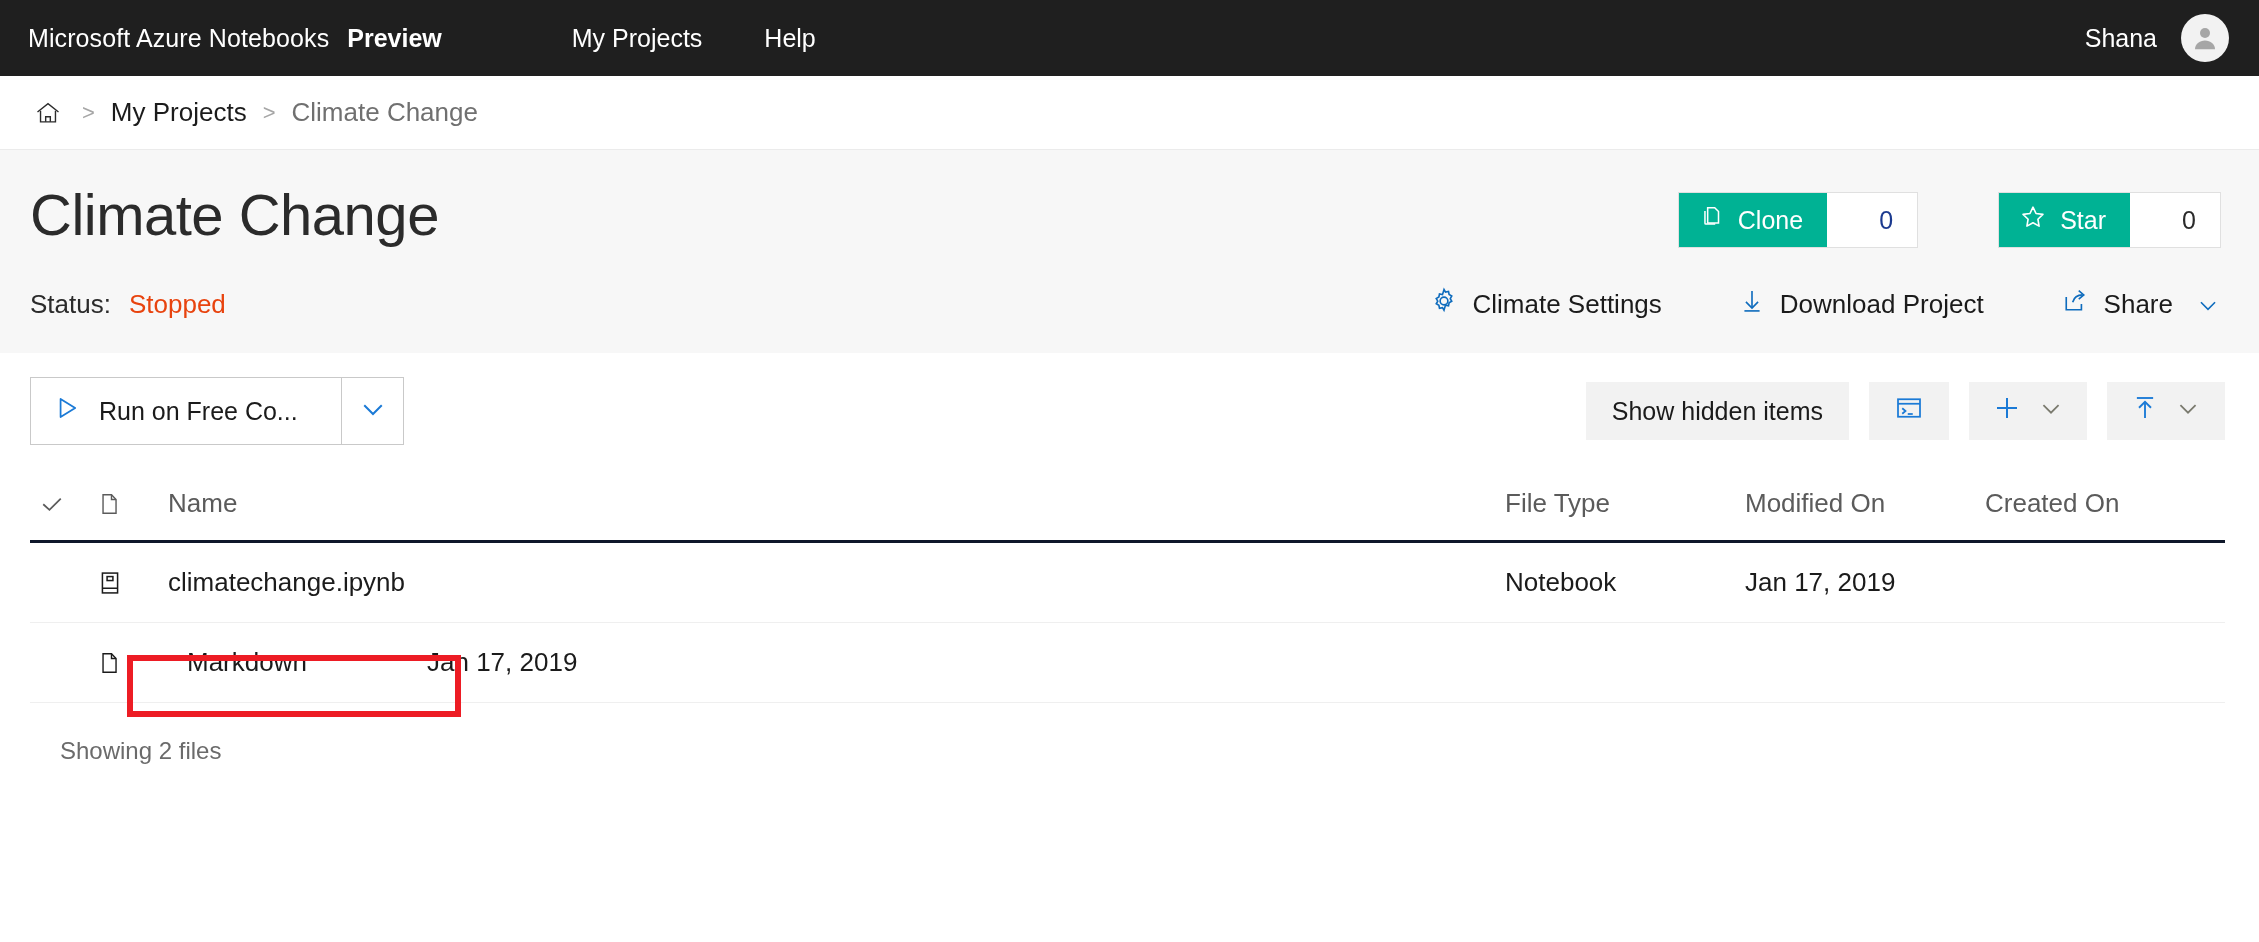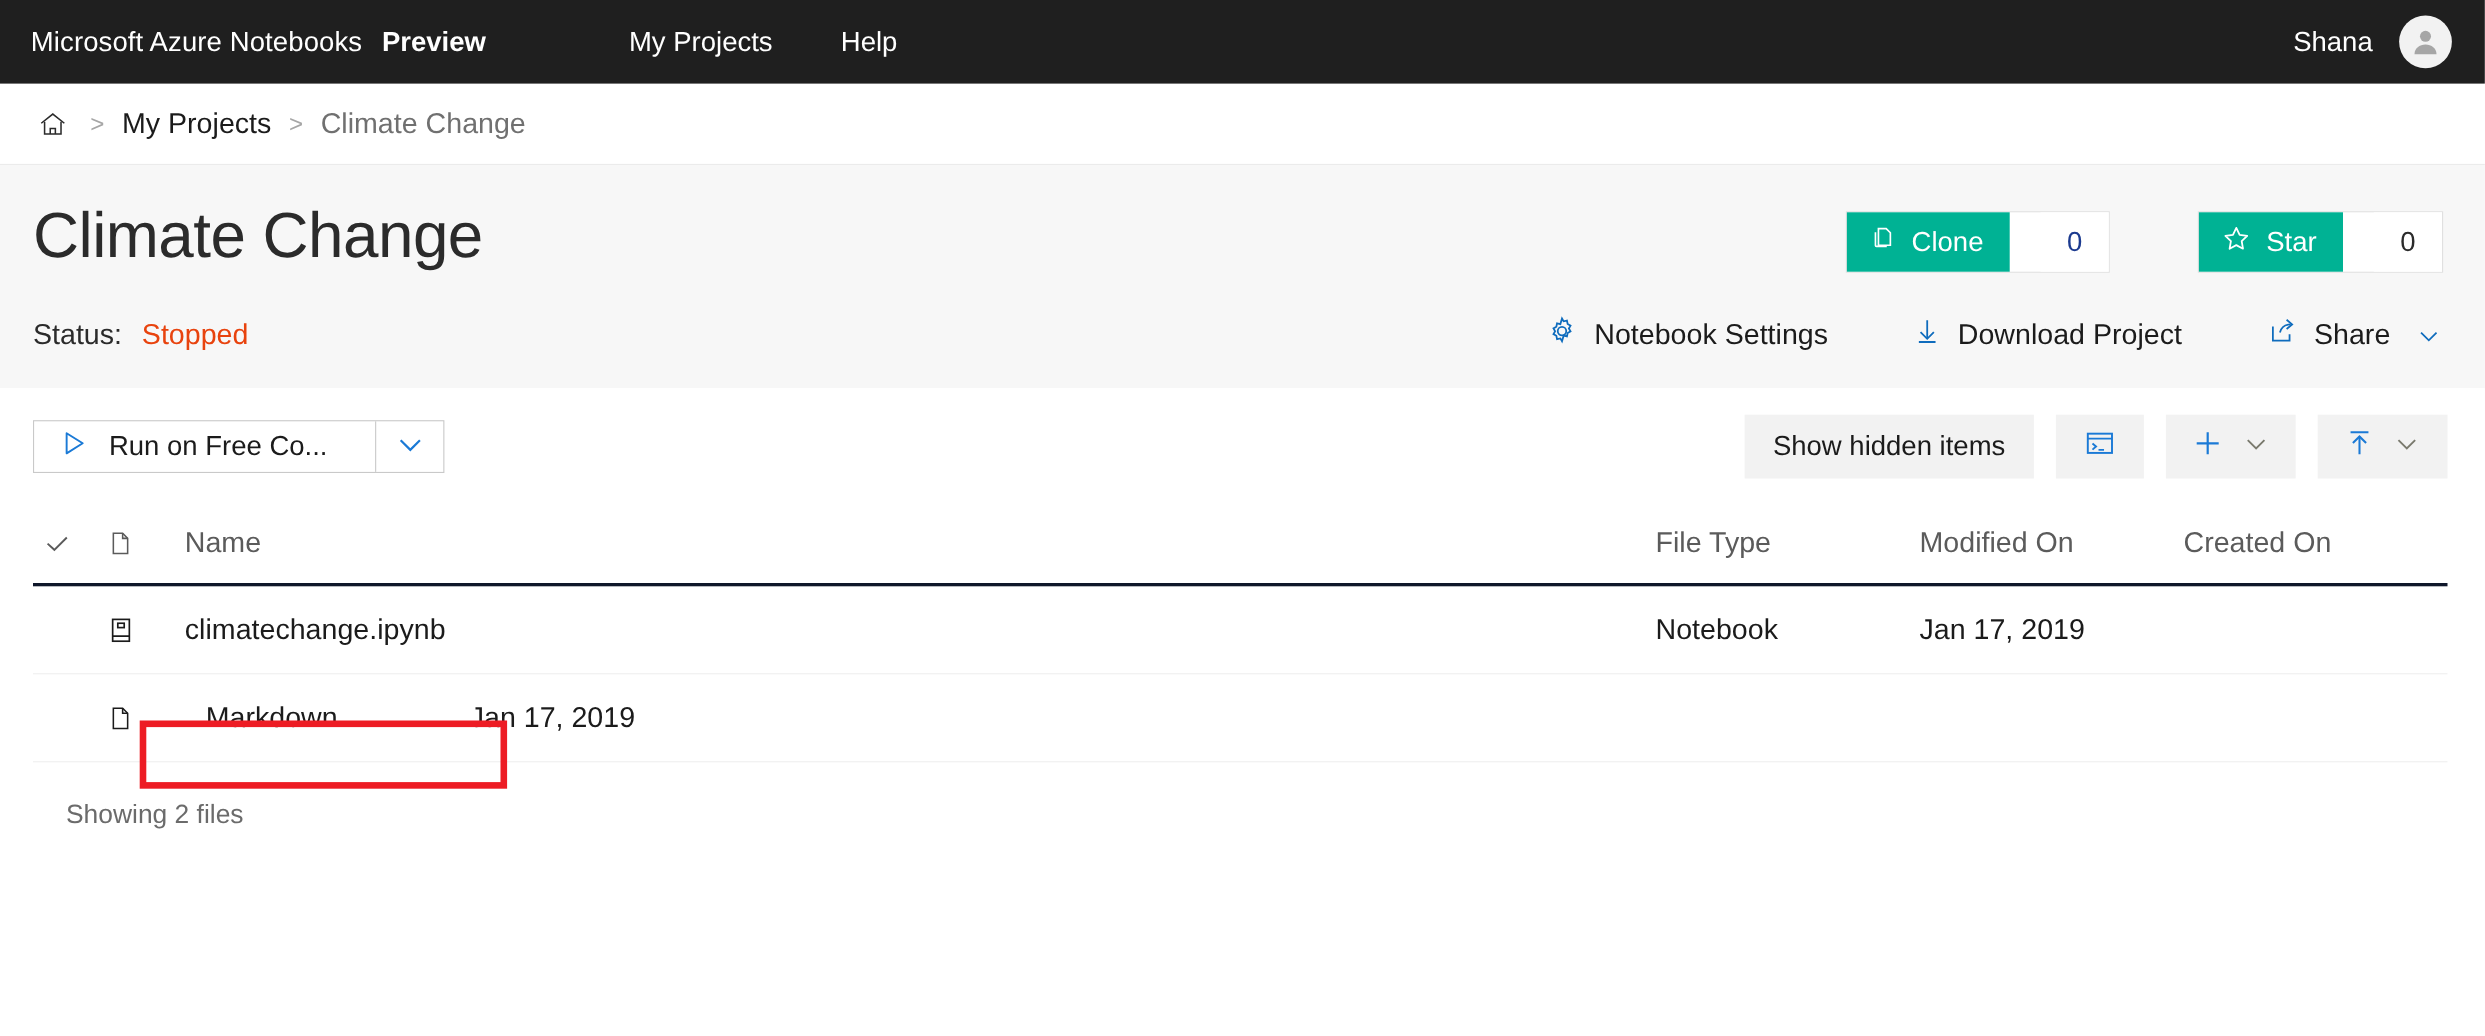--- a/index.html
+++ b/index.html
@@ -193,21 +193,21 @@
     display: flex;
     align-items: center;
     padding: 24px 34px 22px 30px;
     gap: 0;
     background: #ffffff;
   }
   .run-split {
     display: flex;
     align-items: stretch;
     border: 1px solid #c9c9c9;
-    height: 48px;
+    height: 68px;
     background: #ffffff;
   }
   .run-main {
     display: flex;
     align-items: center;
     gap: 18px;
     padding: 0 26px 0 22px;
     font-size: 25px;
     color: #1b1b1b;
     cursor: pointer;
@@ -425,21 +425,21 @@
 
     <div class="ph-links">
 
       <div class="ph-link">
         <span>
           <svg width="30" height="30" viewBox="0 0 24 24" fill="none" stroke="#0f6cbd" stroke-width="1.3">
             <circle cx="12" cy="12" r="3.1"></circle>
             <path d="M12 2.8l1.2 2.1 2.4-.5.5 2.4 2.1 1.2-1.2 2.1 1.2 2.1-2.1 1.2-.5 2.4-2.4-.5L12 19.4l-1.2-2.1-2.4.5-.5-2.4-2.1-1.2 1.2-2.1-1.2-2.1 2.1-1.2.5-2.4 2.4.5z"></path>
           </svg>
         </span>
-        <span>Notebook Settings</span>
+        <span>Climate Settings</span>
       </div>
 
       <div class="ph-link">
         <span>
           <svg width="28" height="30" viewBox="0 0 24 24" fill="none" stroke="#0f6cbd" stroke-width="1.4">
             <path d="M12 3.5v14.2"></path>
             <path d="M6.8 12.8 12 18l5.2-5.2"></path>
             <path d="M5.5 20.5h13"></path>
           </svg>
         </span>

